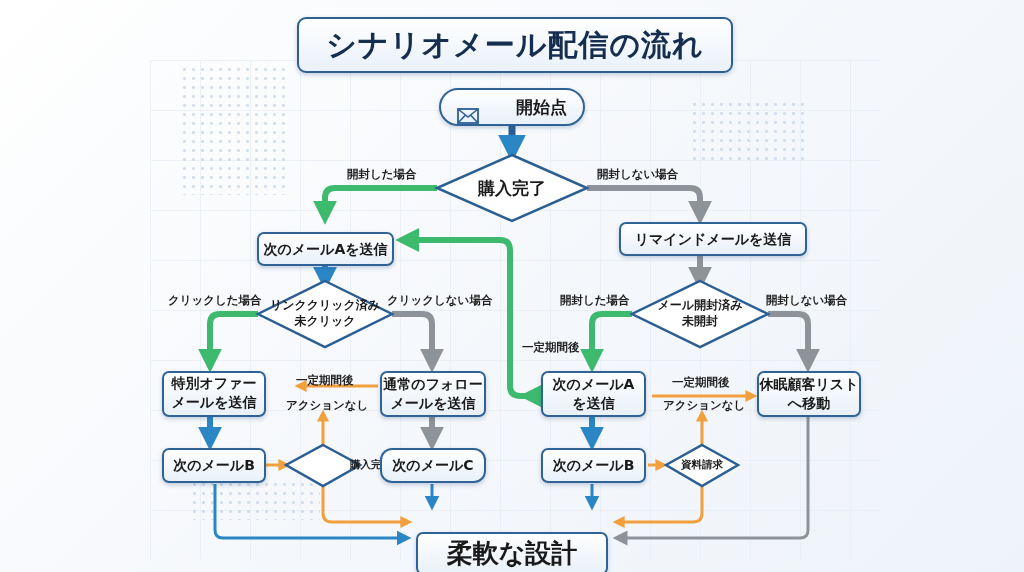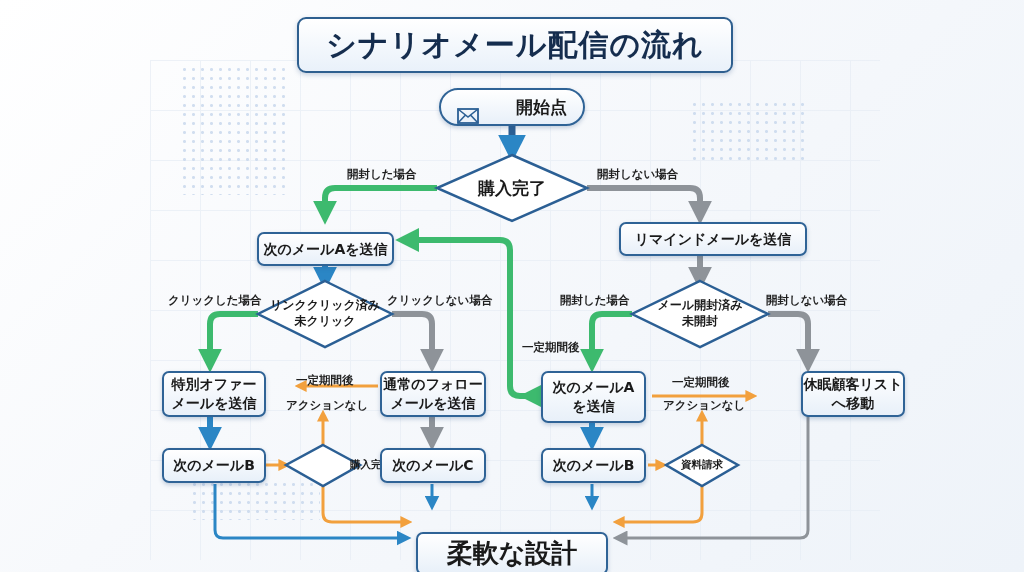--- a/index.html
+++ b/index.html
@@ -151,31 +151,31 @@
 <div class="dlabel" style="left:262px;top:296px;width:126px;height:36px;font-size:12px;">リンククリック済み
 未クリック</div>
 <div class="dlabel" style="left:637px;top:296px;width:126px;height:36px;font-size:12px;">メール開封済み
 未開封</div>
 <div class="dlabel" style="left:291px;top:455px;width:64px;height:20px;font-size:10.5px;padding-left:48px;">購入完了</div>
 <div class="dlabel" style="left:670px;top:455px;width:64px;height:20px;font-size:10.5px;">資料請求</div>
 
 <div class="node" style="left:257px;top:232px;width:137px;height:34px;">次のメールAを送信</div>
 <div class="node" style="left:619px;top:222px;width:188px;height:34px;">リマインドメールを送信</div>
 
-<div class="node" style="left:162px;top:371px;width:104px;height:46px;">特別オファー
+<div class="node" style="left:162px;top:371px;width:104px;height:46px;font-family:Liberation Mono, monospace;">特別オファー
 メールを送信</div>
 <div class="node" style="left:380px;top:371px;width:106px;height:46px;text-align:center;">通常のフォロー
 メールを送信</div>
-<div class="node" style="left:541px;top:371px;width:105px;height:52px;">次のメールA
+<div class="node" style="left:541px;top:371px;width:105px;height:46px;">次のメールA
 を送信</div>
-<div class="node" style="left:801px;top:371px;width:104px;height:46px;">休眠顧客リスト
+<div class="node" style="left:757px;top:371px;width:104px;height:46px;">休眠顧客リスト
 へ移動</div>
 
 <div class="node" style="left:162px;top:448px;width:104px;height:35px;">次のメールB</div>
-<div class="node" style="left:380px;top:448px;width:106px;height:35px;">次のメールC</div>
+<div class="node" style="left:380px;top:448px;width:106px;height:35px;border-radius:12px;">次のメールC</div>
 <div class="node" style="left:541px;top:448px;width:105px;height:35px;">次のメールB</div>
 
 <div class="node final" style="left:416px;top:532px;width:192px;height:43px;">柔軟な設計</div>
 
 <div class="elabel" style="left:347px;top:167px;">開封した場合</div>
 <div class="elabel" style="left:597px;top:167px;">開封しない場合</div>
 <div class="elabel" style="left:168px;top:293px;">クリックした場合</div>
 <div class="elabel" style="left:387px;top:293px;">クリックしない場合</div>
 <div class="elabel" style="left:560px;top:293px;">開封した場合</div>
 <div class="elabel" style="left:766px;top:293px;">開封しない場合</div>

